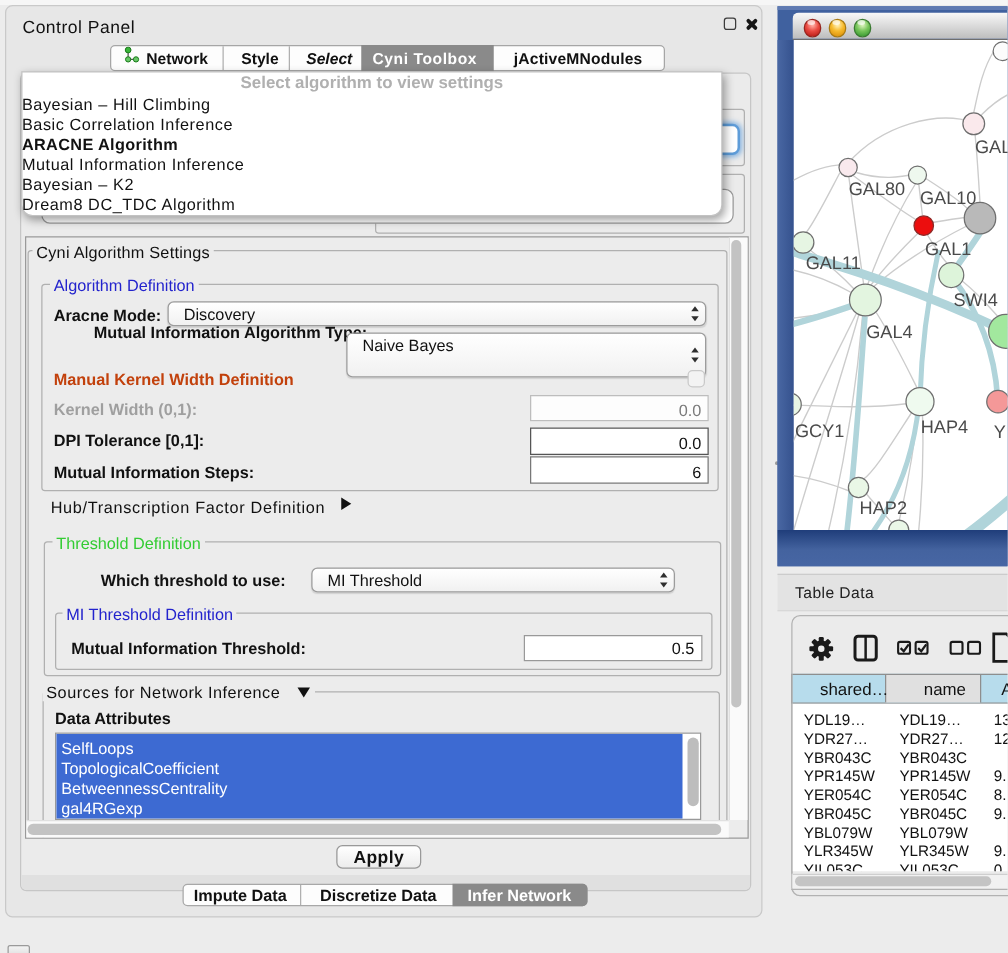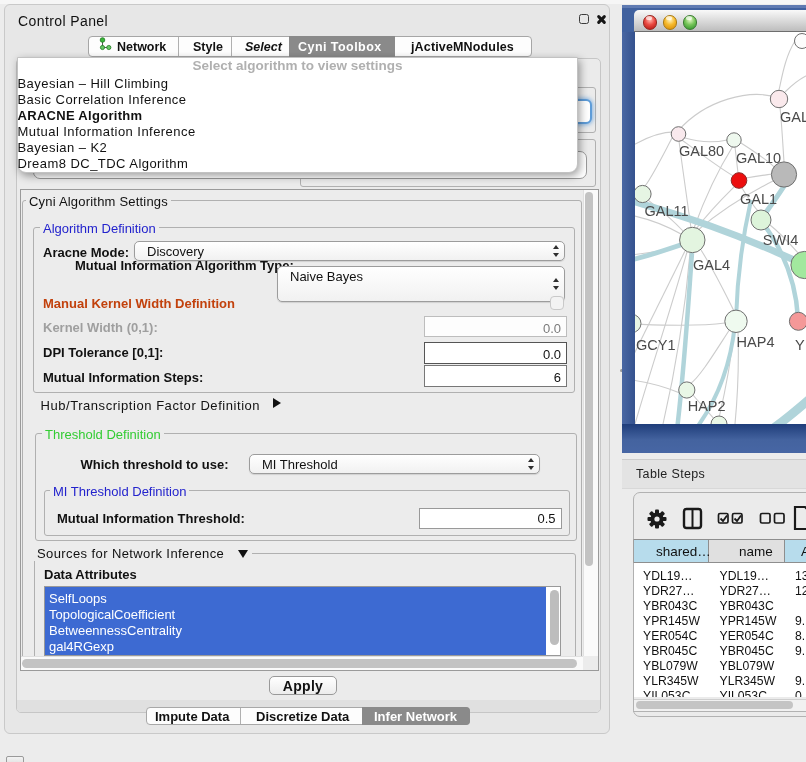--- a/index.html
+++ b/index.html
@@ -242,21 +242,21 @@
     <text x="127.8" y="212.5">SWI4</text>
     <text x="58" y="238">GAL4</text>
     <text x="101.6" y="314.5">HAP4</text>
     <text x="160" y="318">Y</text>
     <text x="1" y="317.5">GCY1</text>
     <text x="52.7" y="379">HAP2</text>
   </g>
 </svg>
 
 <div class="abs" style="left:622px;top:458.5px;width:184px;height:28px;background:#e3e3e3;border-top:1px solid #cccccc;border-bottom:1px solid #d8d8d8;"></div>
-<div class="lbl" style="left:636px;top:466.5px;font-size:12.5px;letter-spacing:0.35px;color:#222;">Table Steps</div>
+<div class="lbl" style="left:636px;top:466.5px;font-size:12.5px;letter-spacing:0.35px;color:#222;">Table Data</div>
 
 <div class="abs" style="left:633px;top:492px;width:180px;height:225px;background:#ebebeb;border:1px solid #b2b2b2;border-radius:7px;box-sizing:border-box;"></div>
 
 <svg class="abs" style="left:633px;top:492px;" width="173" height="48" viewBox="0 0 173 48">
   <g fill="#1a1a1a">
     <g transform="translate(24,27)">
       <circle r="6.6"></circle>
       <g fill="#1a1a1a">
         <rect x="-2" y="-9.5" width="4" height="5" rx="1"></rect>
         <rect x="-2" y="4.5" width="4" height="5" rx="1"></rect>

